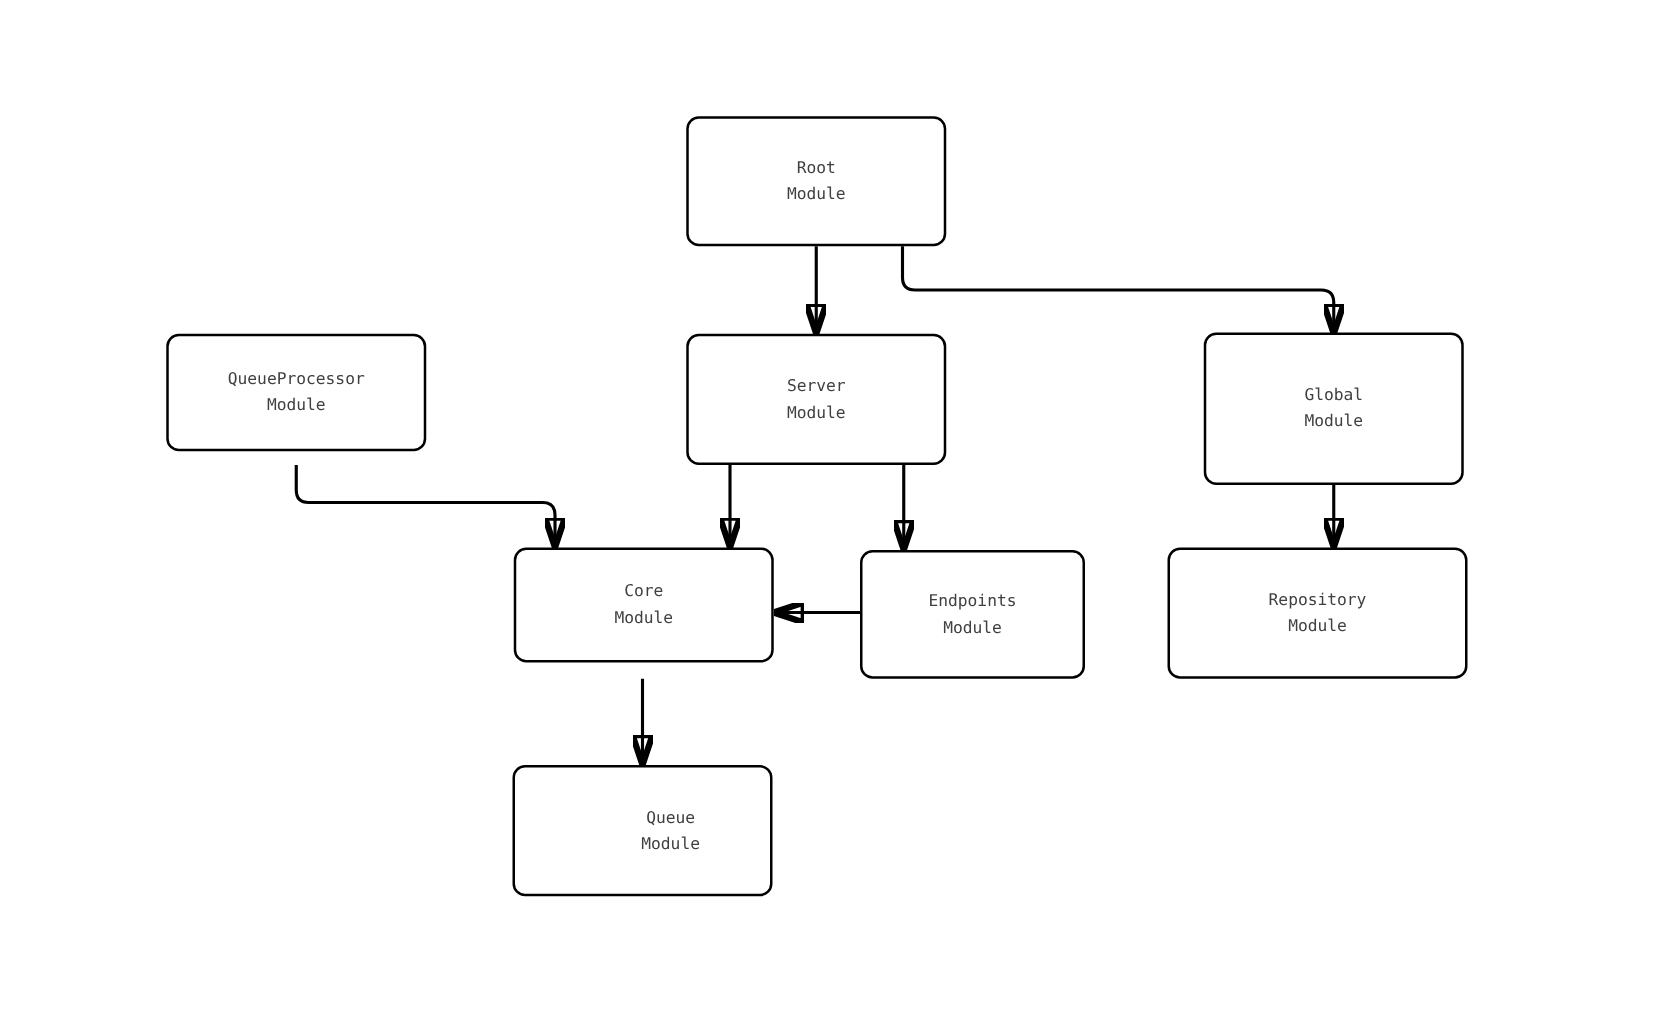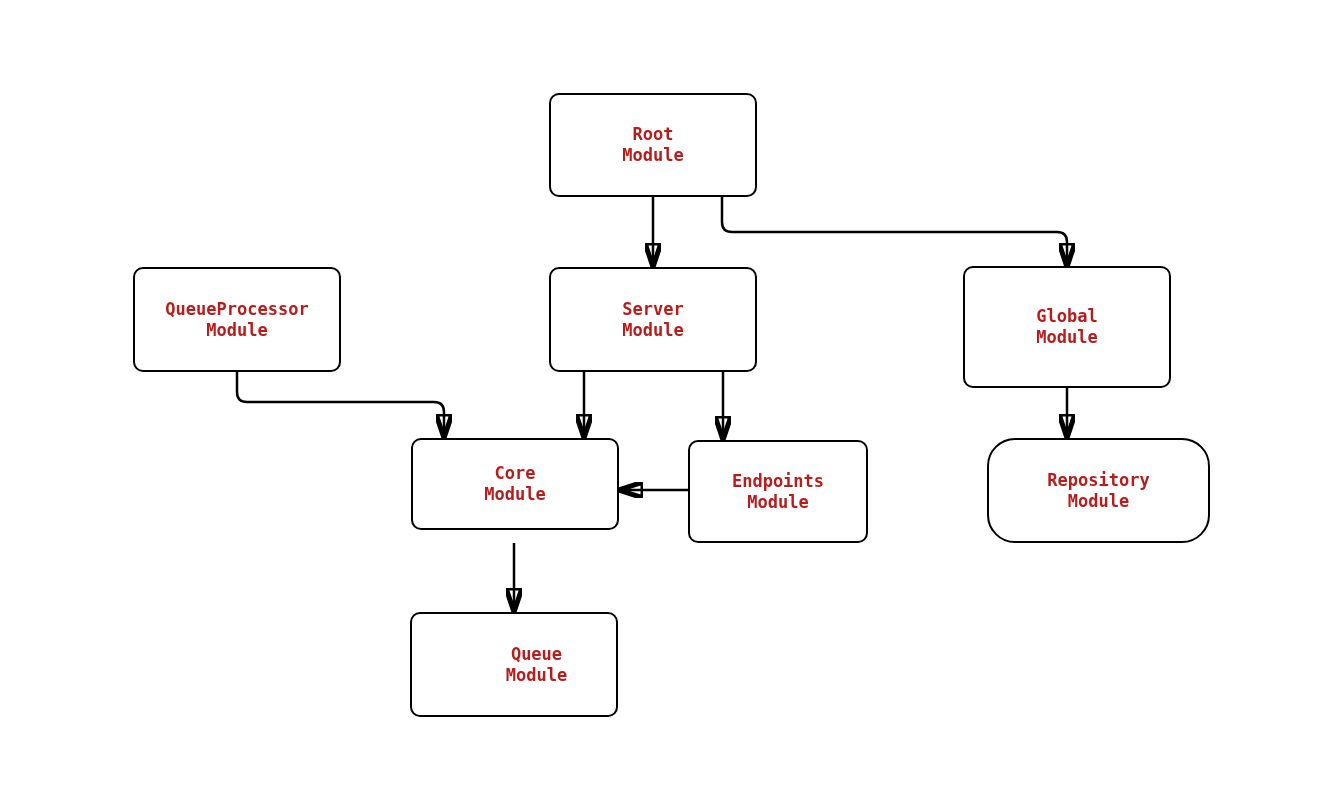--- a/index.html
+++ b/index.html
@@ -32,33 +32,33 @@
     box-sizing: border-box;
     background: #ffffff;
     border: 2.5px solid #000000;
     border-radius: 10px;
     display: flex;
     align-items: center;
     justify-content: center;
     text-align: center;
   }
   .node .label {
-    font-weight: bold;
-    font-size: 17px;
+    font-weight: normal;
+    font-size: 13px;
     line-height: 21px;
-    color: #b91c1c;
+    color: #404040;
     white-space: pre-line;
   }
   .node-root         { left: 549px;  top: 93px;  width: 208px; height: 104px; }
-  .node-qp           { left: 133px;  top: 267px; width: 208px; height: 105px; }
+  .node-qp           { left: 133px;  top: 267px; width: 208px; height: 94px; }
   .node-server       { left: 549px;  top: 267px; width: 208px; height: 105px; align-items: center; }
   .node-global       { left: 963px;  top: 266px; width: 208px; height: 122px; }
   .node-core         { left: 411px;  top: 438px; width: 208px; height: 92px; }
   .node-endpoints    { left: 688px;  top: 440px; width: 180px; height: 103px; }
-  .node-repository   { left: 987px;  top: 438px; width: 223px; height: 105px; border-radius: 28px; }
+  .node-repository   { left: 934px;  top: 438px; width: 240px; height: 105px; }
   .node-queue        { left: 410px;  top: 612px; width: 208px; height: 105px; padding-left: 45px; }
 </style>
 </head>
 <body>
 
 <div class="canvas">
 
   <svg class="edges" width="1337" height="809" viewBox="0 0 1337 809" xmlns="http://www.w3.org/2000/svg">
     <defs>
       <marker id="arrowhead" viewBox="0 0 12 8" refX="11" refY="4" markerWidth="24" markerHeight="16" markerUnits="userSpaceOnUse" orient="auto-start-reverse">

